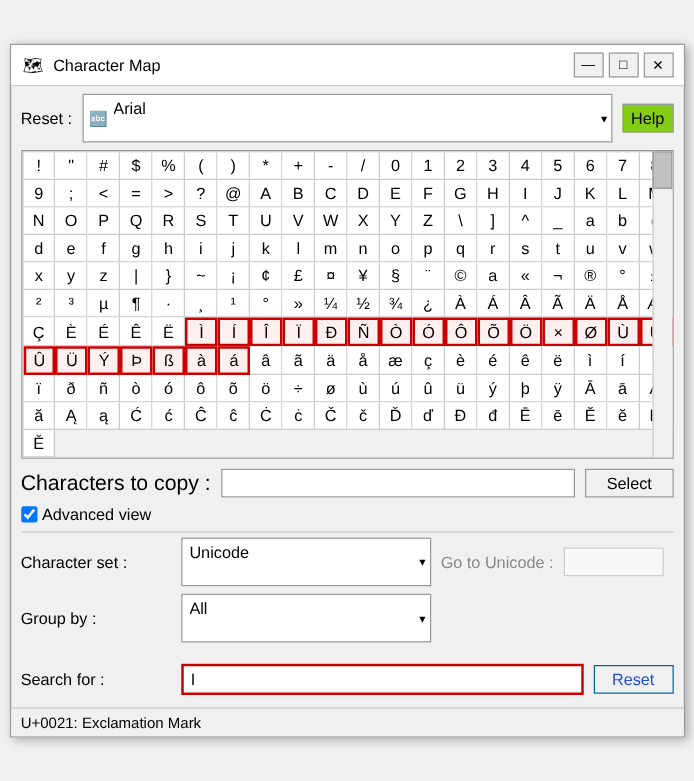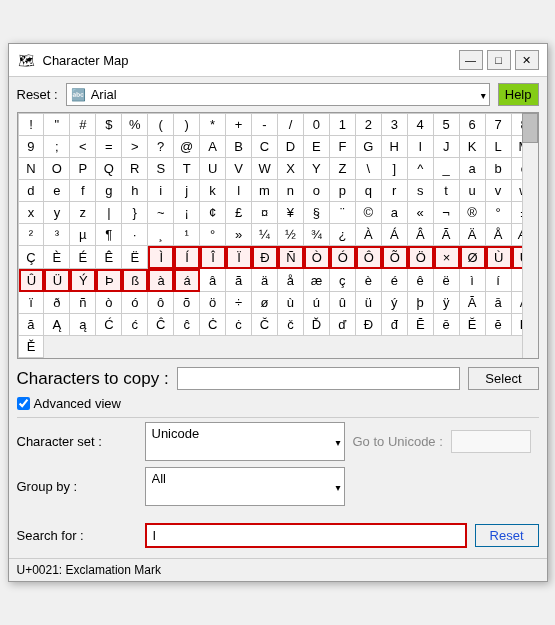--- a/index.html
+++ b/index.html
@@ -65,21 +65,21 @@
     .font-label {
       font-size: 13px;
       min-width: 40px;
     }
     .font-select-wrap {
       flex: 1;
       position: relative;
     }
     .font-select {
       width: 100%;
-      padding: 3px 24px 3px 24px;
+      padding: 3px 24px 19px 24px;
       border: 1px solid #999;
       background: white;
       font-size: 13px;
       appearance: none;
       cursor: pointer;
     }
     .font-select-icon {
       position: absolute;
       left: 6px;
       top: 50%;

